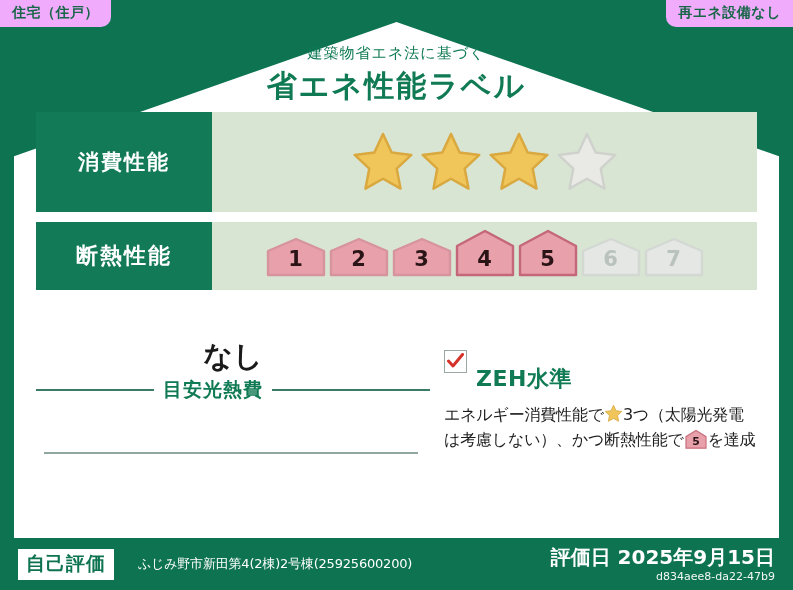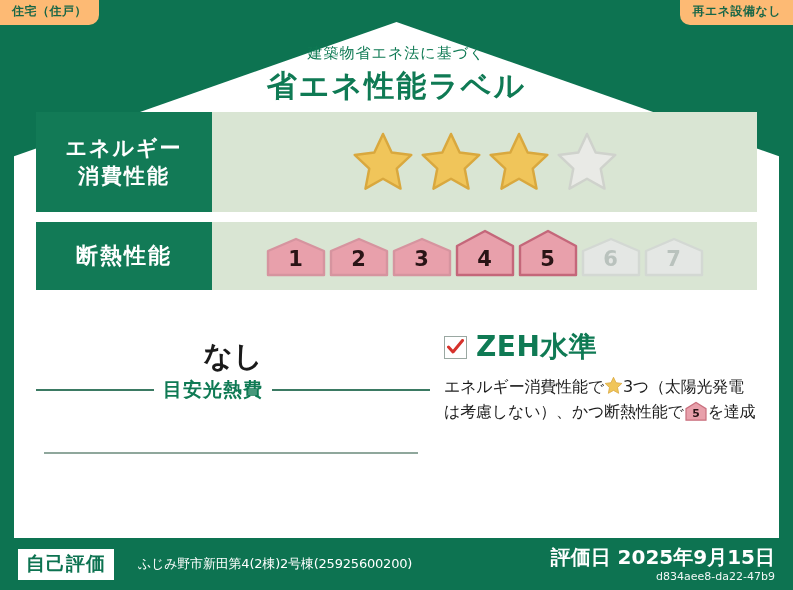--- a/index.html
+++ b/index.html
@@ -11,23 +11,23 @@
   #label {
     position: relative;
     width: 793px; height: 590px;
     background: #0d7351;
   }
 
   
   .corner-badge {
     position: absolute;
     top: 0;
-    background: #fdba74;
+    background: #f0abfc;
     color: #176647;
-    font-size: 12px;
+    font-size: 14px;
     font-weight: bold;
     letter-spacing: .5px;
     padding: 5px 12px 7px 12px;
     line-height: 1.1;
     white-space: nowrap;
   }
   #badge-type { left: 0; border-bottom-right-radius: 10px; }
   #badge-renew { right: 0; border-bottom-left-radius: 10px; }
 
   
@@ -157,21 +157,21 @@
   #zeh-head { display: flex; align-items: center; gap: 9px; }
   .checkbox {
     width: 23px; height: 23px;
     border: 1.5px solid #9aa8a2;
     background: #fff;
     position: relative;
     flex: none;
   }
   .checkbox svg { position: absolute; left: 2px; top: 2px; }
   #zeh-title {
-    font-size: 28px; font-weight: bold; color: #0f7a54; letter-spacing: .5px;
+    font-size: 22px; font-weight: bold; color: #0f7a54; letter-spacing: .5px; margin-top: 36px;
   }
   #zeh-desc {
     margin-top: 9px;
     font-size: 16px;
     line-height: 1.55;
     color: #1b1b1b;
     letter-spacing: -.2px;
   }
   .inline-star { display: inline-block; vertical-align: -3px; width: 19px; height: 19px; }
   .inline-house { display: inline-block; vertical-align: -4px; width: 24px; height: 20px; }
@@ -214,21 +214,20 @@
 
   <div id="title-wrap">
     <div id="subtitle">建築物省エネ法に基づく</div>
     <div id="title">省エネ性能ラベル</div>
   </div>
 
   <div id="content">
 
     <div class="perf-row" id="row-energy">
       <div class="perf-label">
-        <span>エネルギー</span>
         <span>消費性能</span>
       </div>
       <div class="perf-value">
         <div class="stars" id="stars">
             <svg class="star" viewBox="0 0 24 24">
               <path d="M12 1.8l3.15 6.75 7.15.88-5.3 5.0 1.38 7.25L12 18.1 5.62 21.68 7 14.43 1.7 9.43l7.15-.88z" fill="#f0c55a" stroke="#d9a83e" stroke-width="0.9" stroke-linejoin="round"></path>
             </svg>
             <svg class="star" viewBox="0 0 24 24">
               <path d="M12 1.8l3.15 6.75 7.15.88-5.3 5.0 1.38 7.25L12 18.1 5.62 21.68 7 14.43 1.7 9.43l7.15-.88z" fill="#f0c55a" stroke="#d9a83e" stroke-width="0.9" stroke-linejoin="round"></path>
             </svg>

